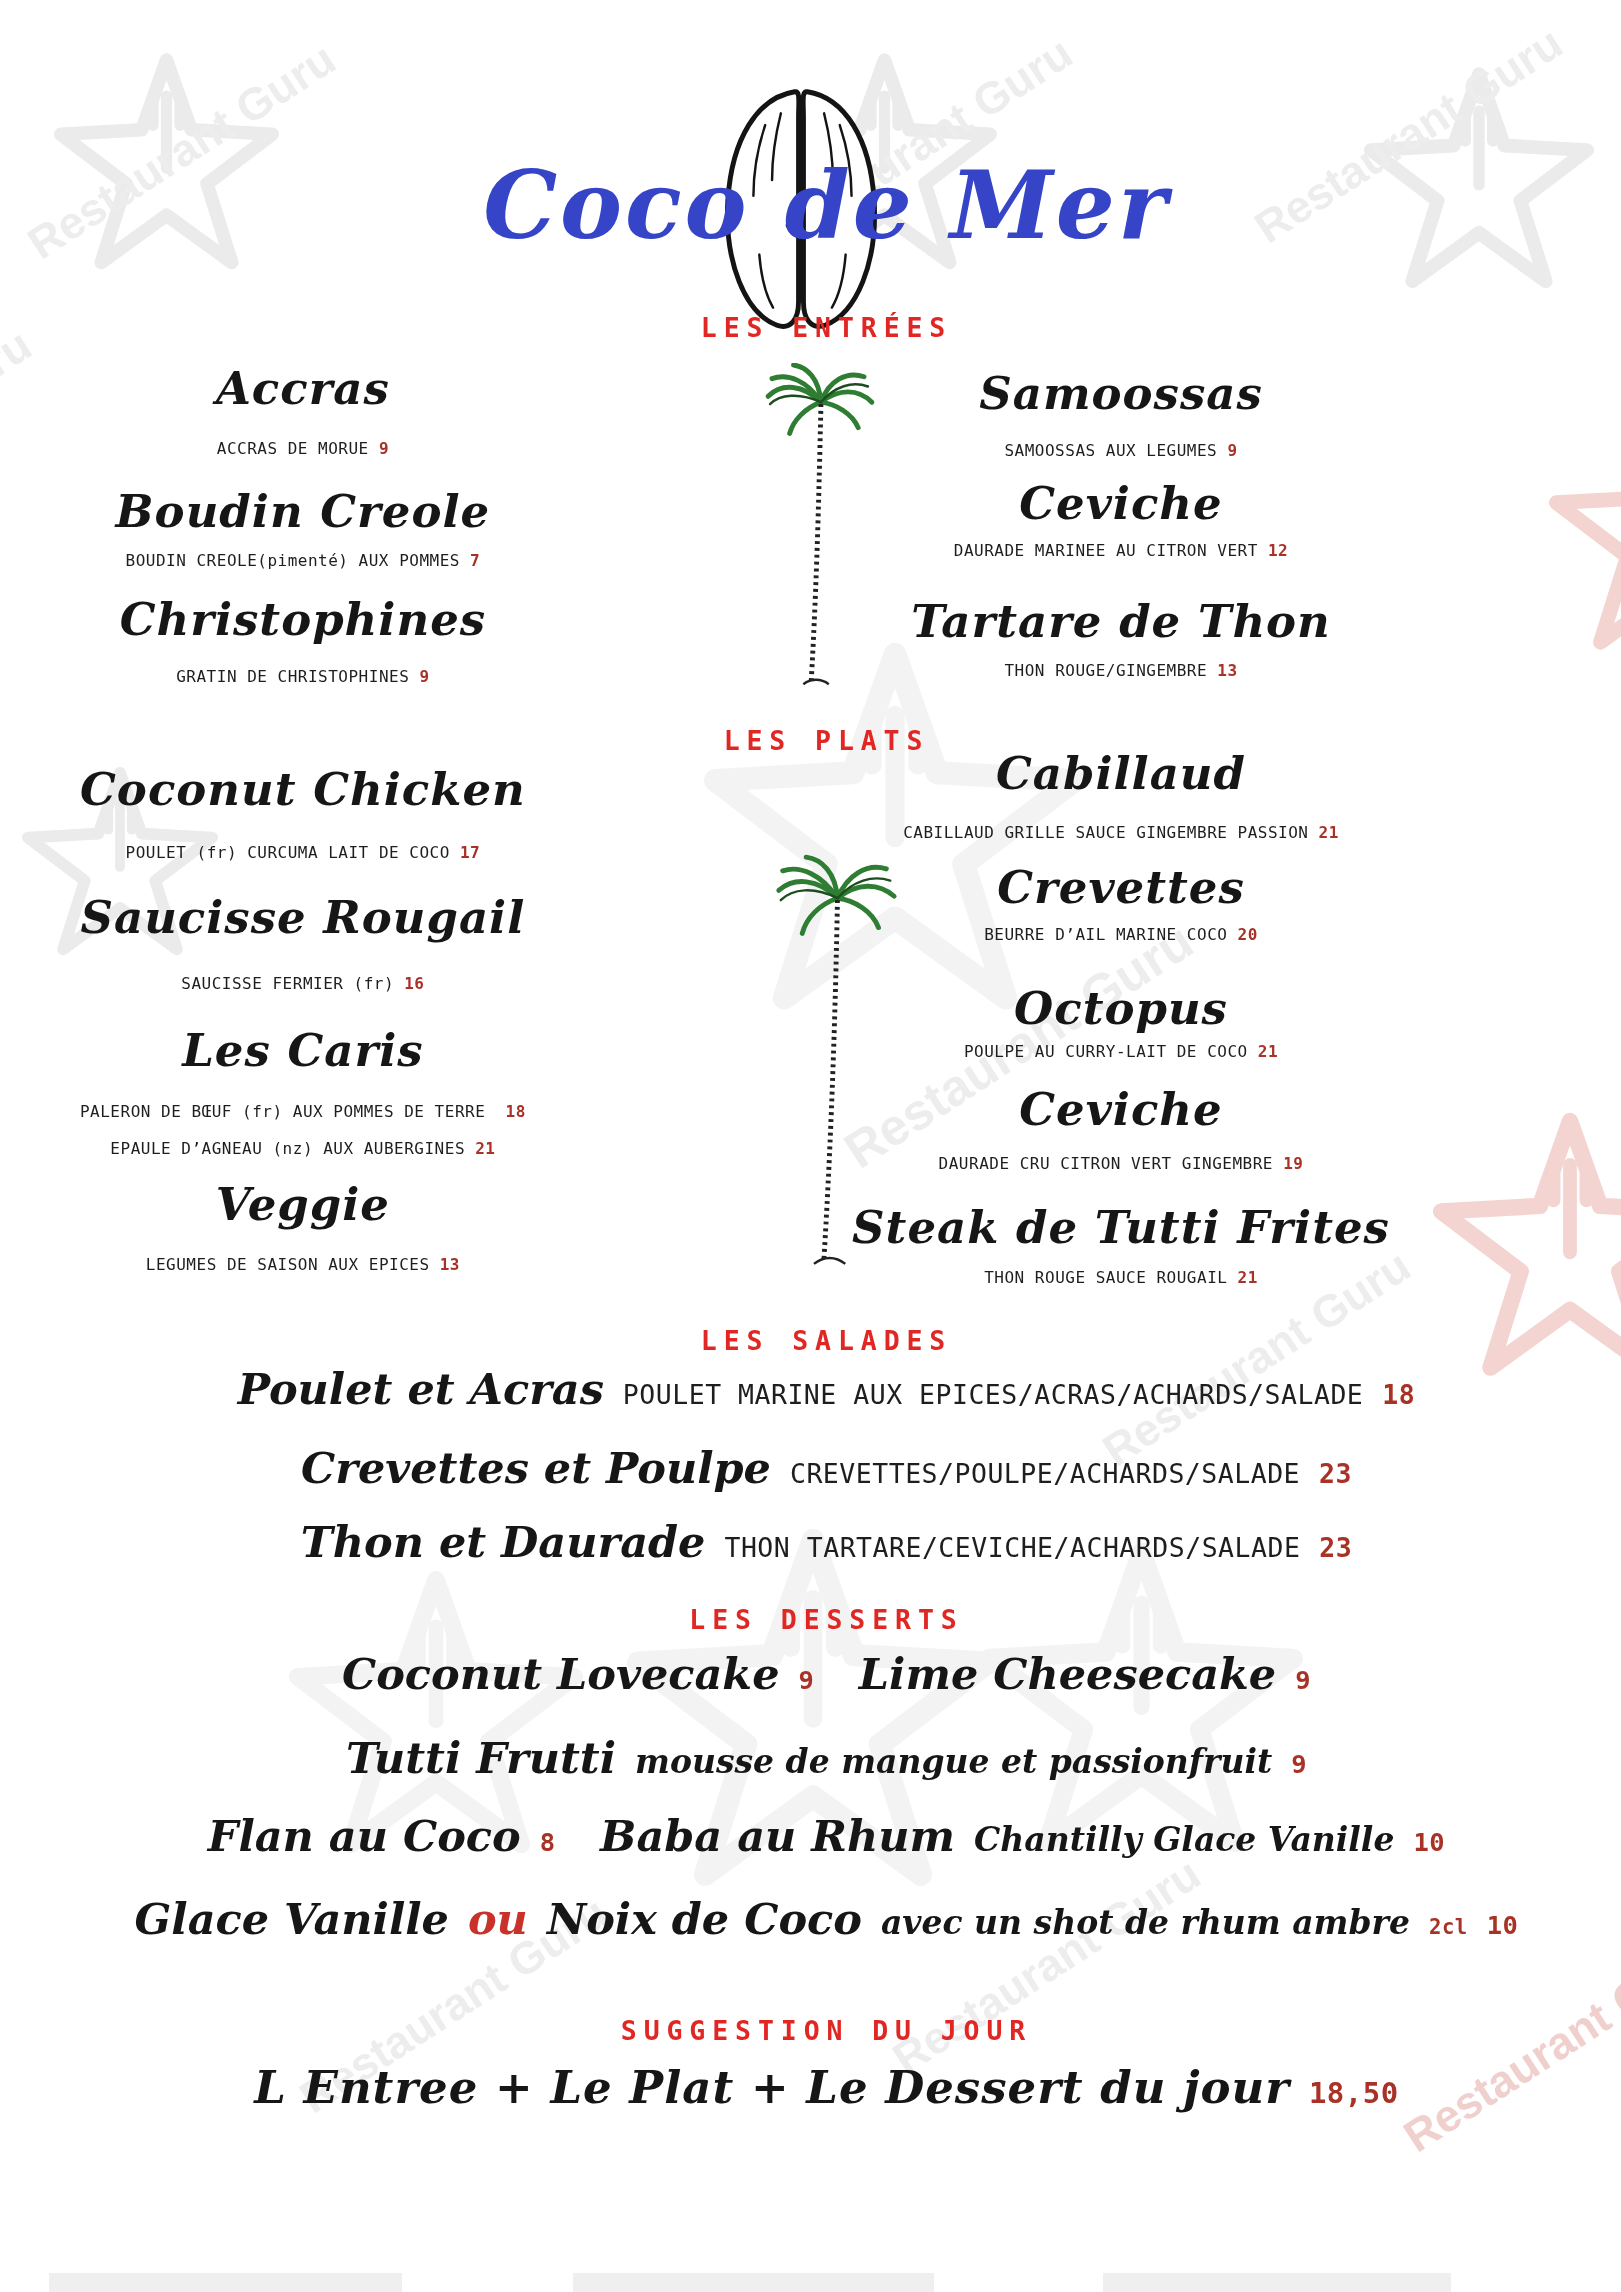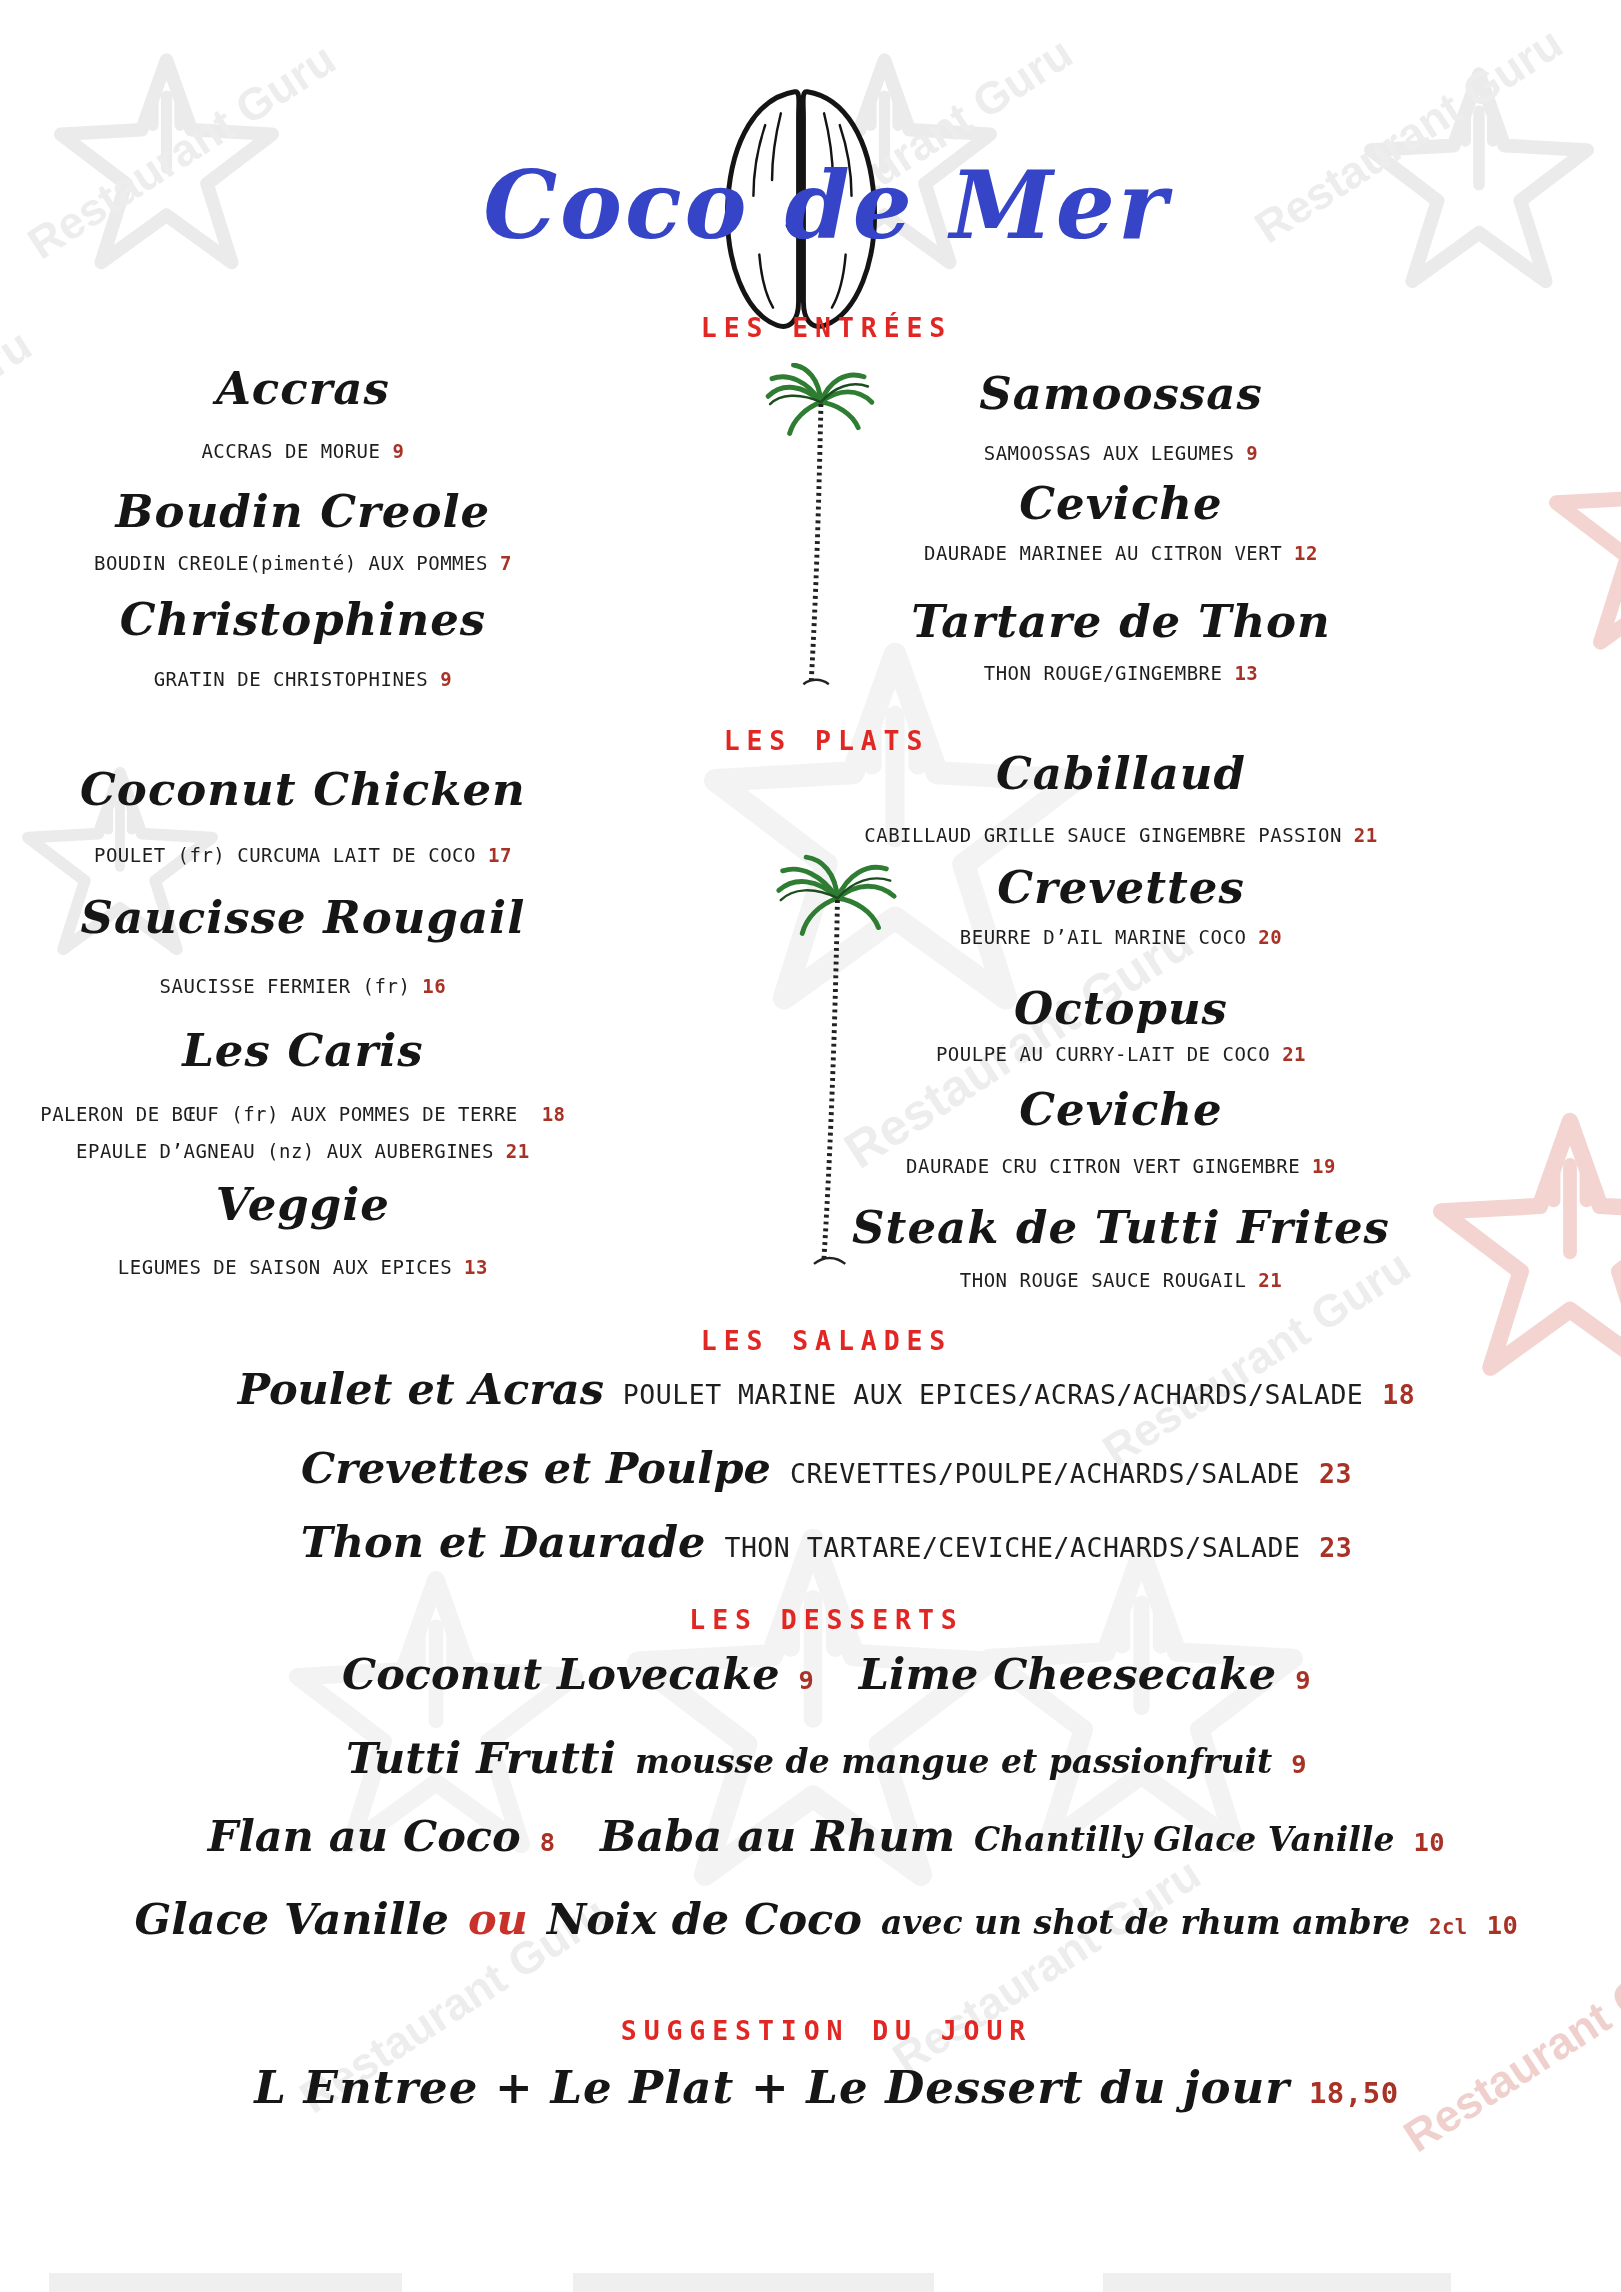--- a/index.html
+++ b/index.html
@@ -12,21 +12,21 @@
   .col-l{left:4.9px;width:564px;}
   .col-r{left:823px;width:564px;}
   .full{left:0;width:1621px;}
   .script{
     font-family:"DejaVu Serif","Liberation Serif",serif;
     font-style:italic;font-weight:700;color:#161616;text-align:center;
   }
   .name-lg{font-size:45px;line-height:1.05;letter-spacing:1px;white-space:nowrap;}
   .mono{
     font-family:"DejaVu Sans Mono","Liberation Mono",monospace;
-    font-size:19px;color:#1e1e1e;letter-spacing:0.5px;white-space:nowrap;line-height:1.3;
+    font-size:16px;color:#1e1e1e;letter-spacing:0.5px;white-space:nowrap;line-height:1.3;
   }
   .price{color:#a93226;font-weight:bold;}
   .sec-h{
     font-family:"DejaVu Sans Mono","Liberation Mono",monospace;
     font-weight:bold;font-size:26.5px;letter-spacing:6.9px;color:#e02724;white-space:nowrap;
   }
   .flexline{display:flex;justify-content:center;align-items:baseline;gap:19px;white-space:nowrap;}
   .title{
     font-family:"DejaVu Serif","Liberation Serif",serif;font-style:italic;font-weight:700;
     font-size:93px;letter-spacing:2.9px;color:#3645c8;line-height:1.1;white-space:nowrap;

